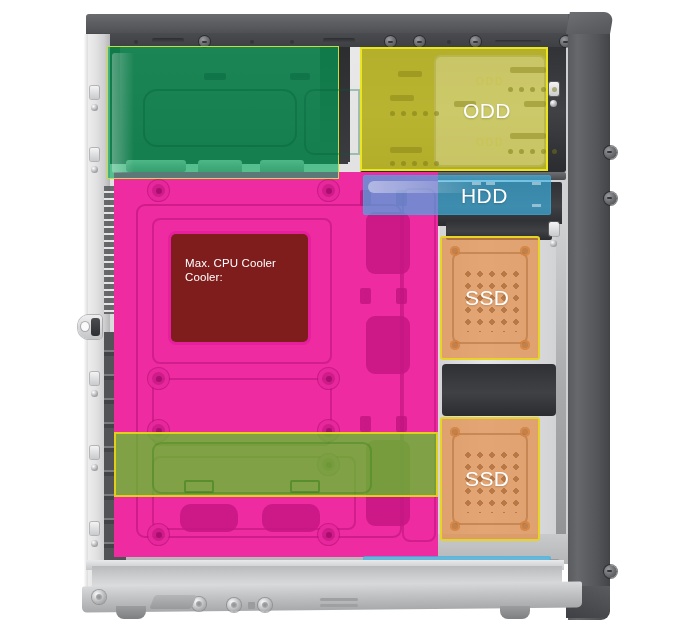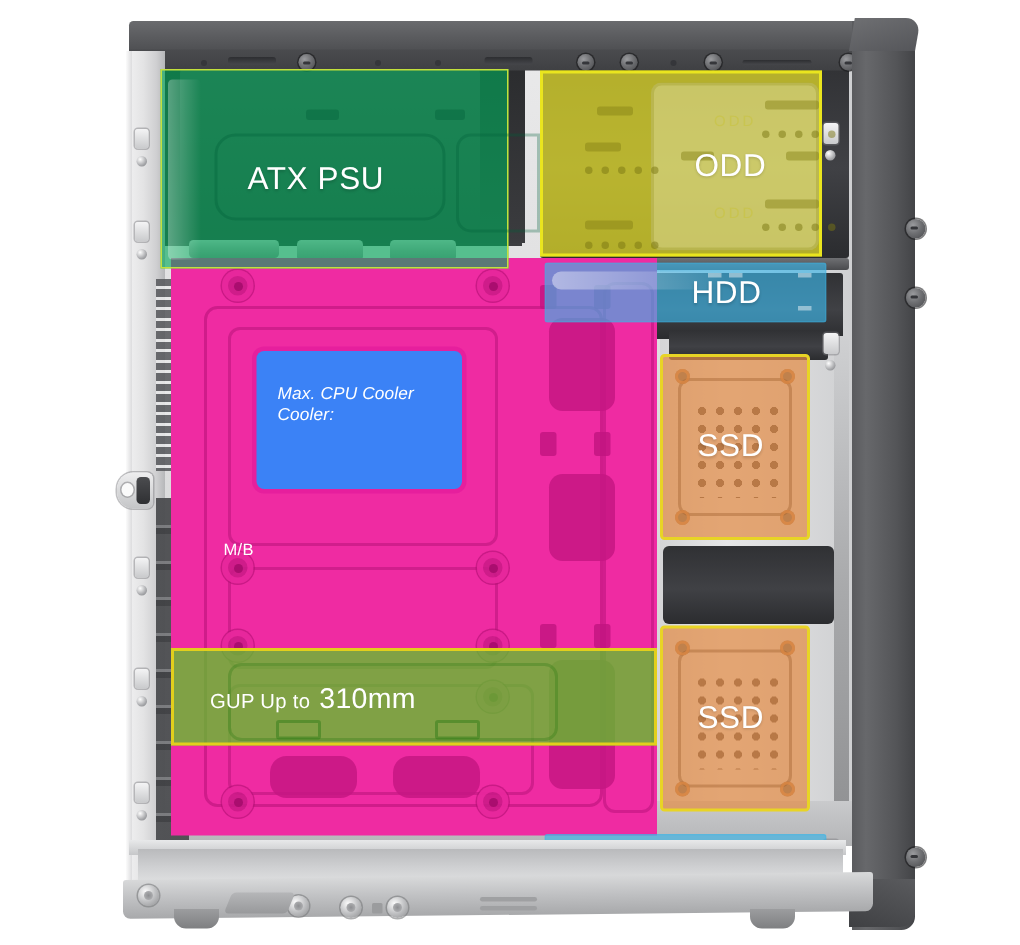--- a/index.html
+++ b/index.html
@@ -265,25 +265,24 @@
     border-radius:2px;
   }
   .mb-rail-v{
     position:absolute;
     border:2px solid rgba(186,18,123,.55);
     border-radius:8px;
   }
   .cpu-square{
     position:absolute;
     left:57px; top:62px;
-    width:137px; height:92px;
-    background:#3b82f6;
+    width:137px; height:108px;
+    background:#7f1d1d;
     border-radius:5px;
     box-shadow:0 0 0 3px rgba(215,10,150,.35);
-    font-style:italic;
   }
   .cpu-text{
     position:absolute;
     left:14px; top:22px;
     color:#ffffff;
     line-height:1.25;
   }
   .cpu-text .small{
     font-size:11.5px;
     letter-spacing:.1px;
@@ -557,32 +556,30 @@
     <div class="mb-slot-pill" style="left:148px;top:332px;width:58px;height:28px;"></div>
 
     <div class="cpu-square">
       <div class="cpu-text">
         <span class="small">Max. CPU Cooler</span>
         <span class="small">Cooler:</span>
       </div>
     </div>
 
     <div class="mb-label">
-      <span class="mb-kind">M/B</span>
     </div>
   </div>
 
   <div class="overlay ov-psu">
     <div class="hl"></div>
     <div class="inner-box"></div>
     <div class="inner-box2"></div>
     <div class="dash" style="left:96px;top:26px;width:22px;"></div>
     <div class="dash" style="left:182px;top:26px;width:20px;"></div>
   </div>
-  <div class="overlay-label ov-label-psu">ATX PSU</div>
 
   <div class="overlay ov-odd">
     <div class="odd-tray"></div>
     <div class="odd-dashline" style="left:36px;top:22px;width:24px;"></div>
     <div class="odd-dashline" style="left:28px;top:46px;width:24px;"></div>
     <div class="odd-dashline" style="left:28px;top:98px;width:32px;"></div>
     <div class="odd-dots" style="left:28px;top:62px;">
         <i></i>
         <i></i>
         <i></i>
@@ -663,23 +660,20 @@
     <div class="ssd-screw" style="left:78px;top:8px;"></div>
     <div class="ssd-screw" style="left:8px;top:102px;"></div>
     <div class="ssd-screw" style="left:78px;top:102px;"></div>
   </div>
   <div class="overlay-label ov-label-ssd2">SSD</div>
 
   <div class="overlay ov-gpu">
     <div class="gpu-ghost-rect"></div>
     <div class="gpu-bracket" style="left:68px;top:46px;"></div>
     <div class="gpu-bracket" style="left:174px;top:46px;"></div>
-    <div class="gpu-label">
-      <span class="gpu-pre">GUP Up to</span><span class="gpu-val">310mm</span>
-    </div>
   </div>
 
   <div class="base-lip"></div>
   <div class="base-shadow"></div>
   <div class="base-plate"></div>
   <div class="base-screw" style="left:92px;top:590px;"></div>
   <div class="base-screw" style="left:192px;top:597px;"></div>
   <div class="base-screw" style="left:227px;top:598px;"></div>
   <div class="base-screw" style="left:258px;top:598px;"></div>
   <div class="tiny-hole" style="left:248px;top:602px;width:7px;height:7px;border-radius:1px;background:#9b9c9e;"></div>

